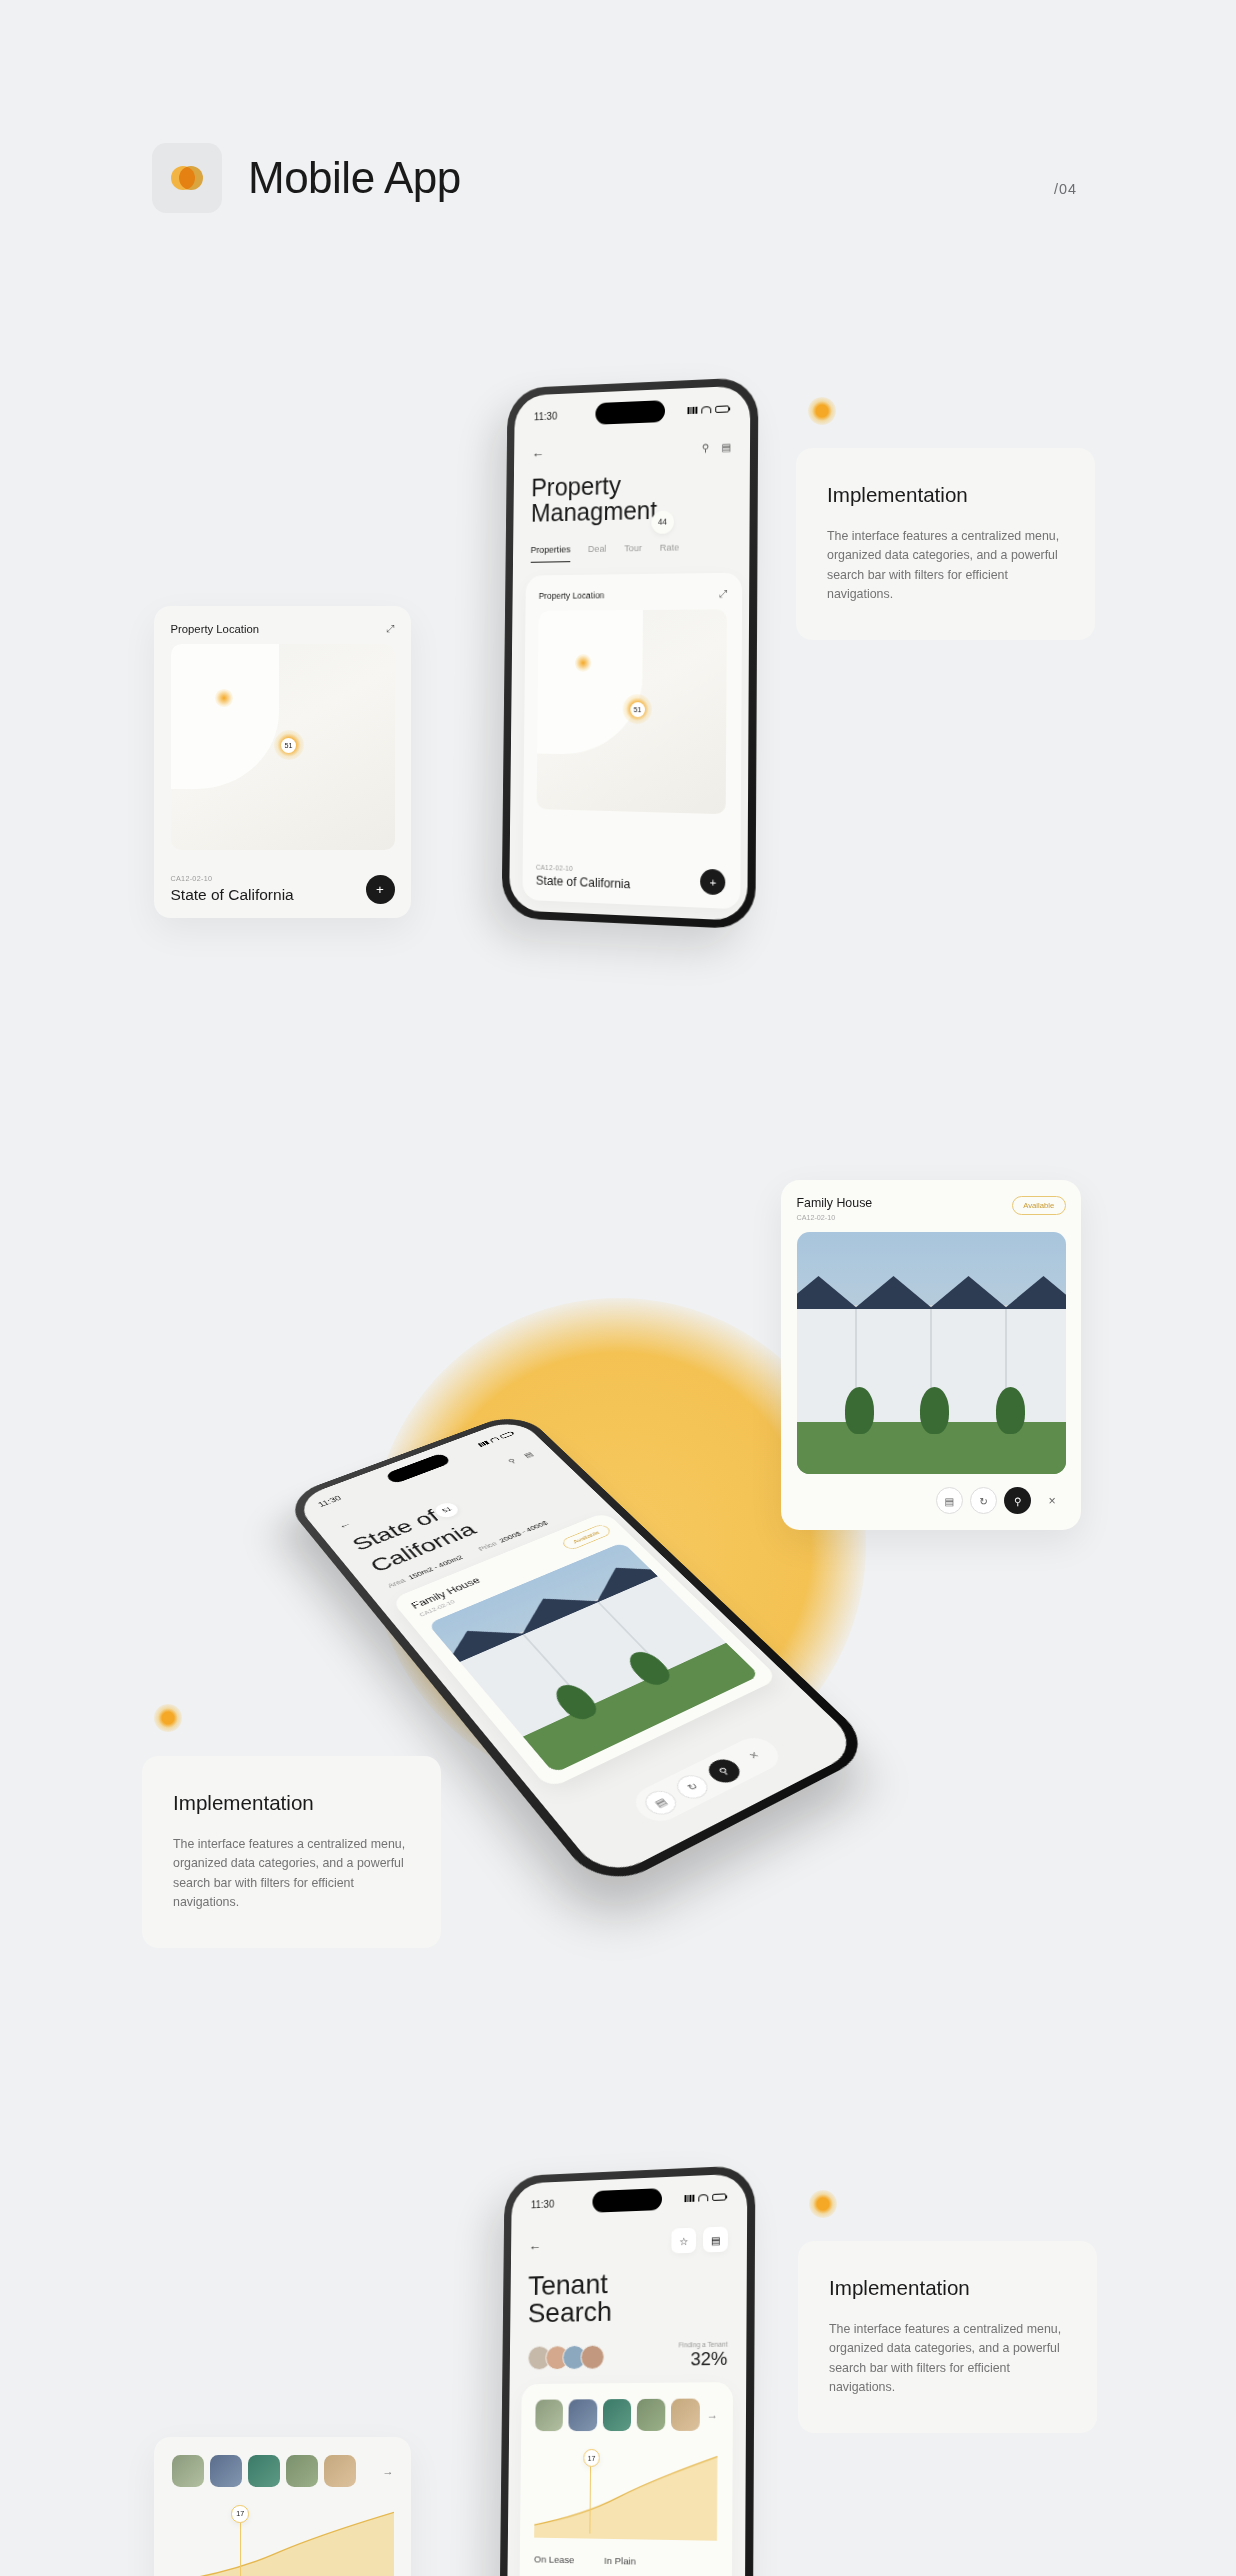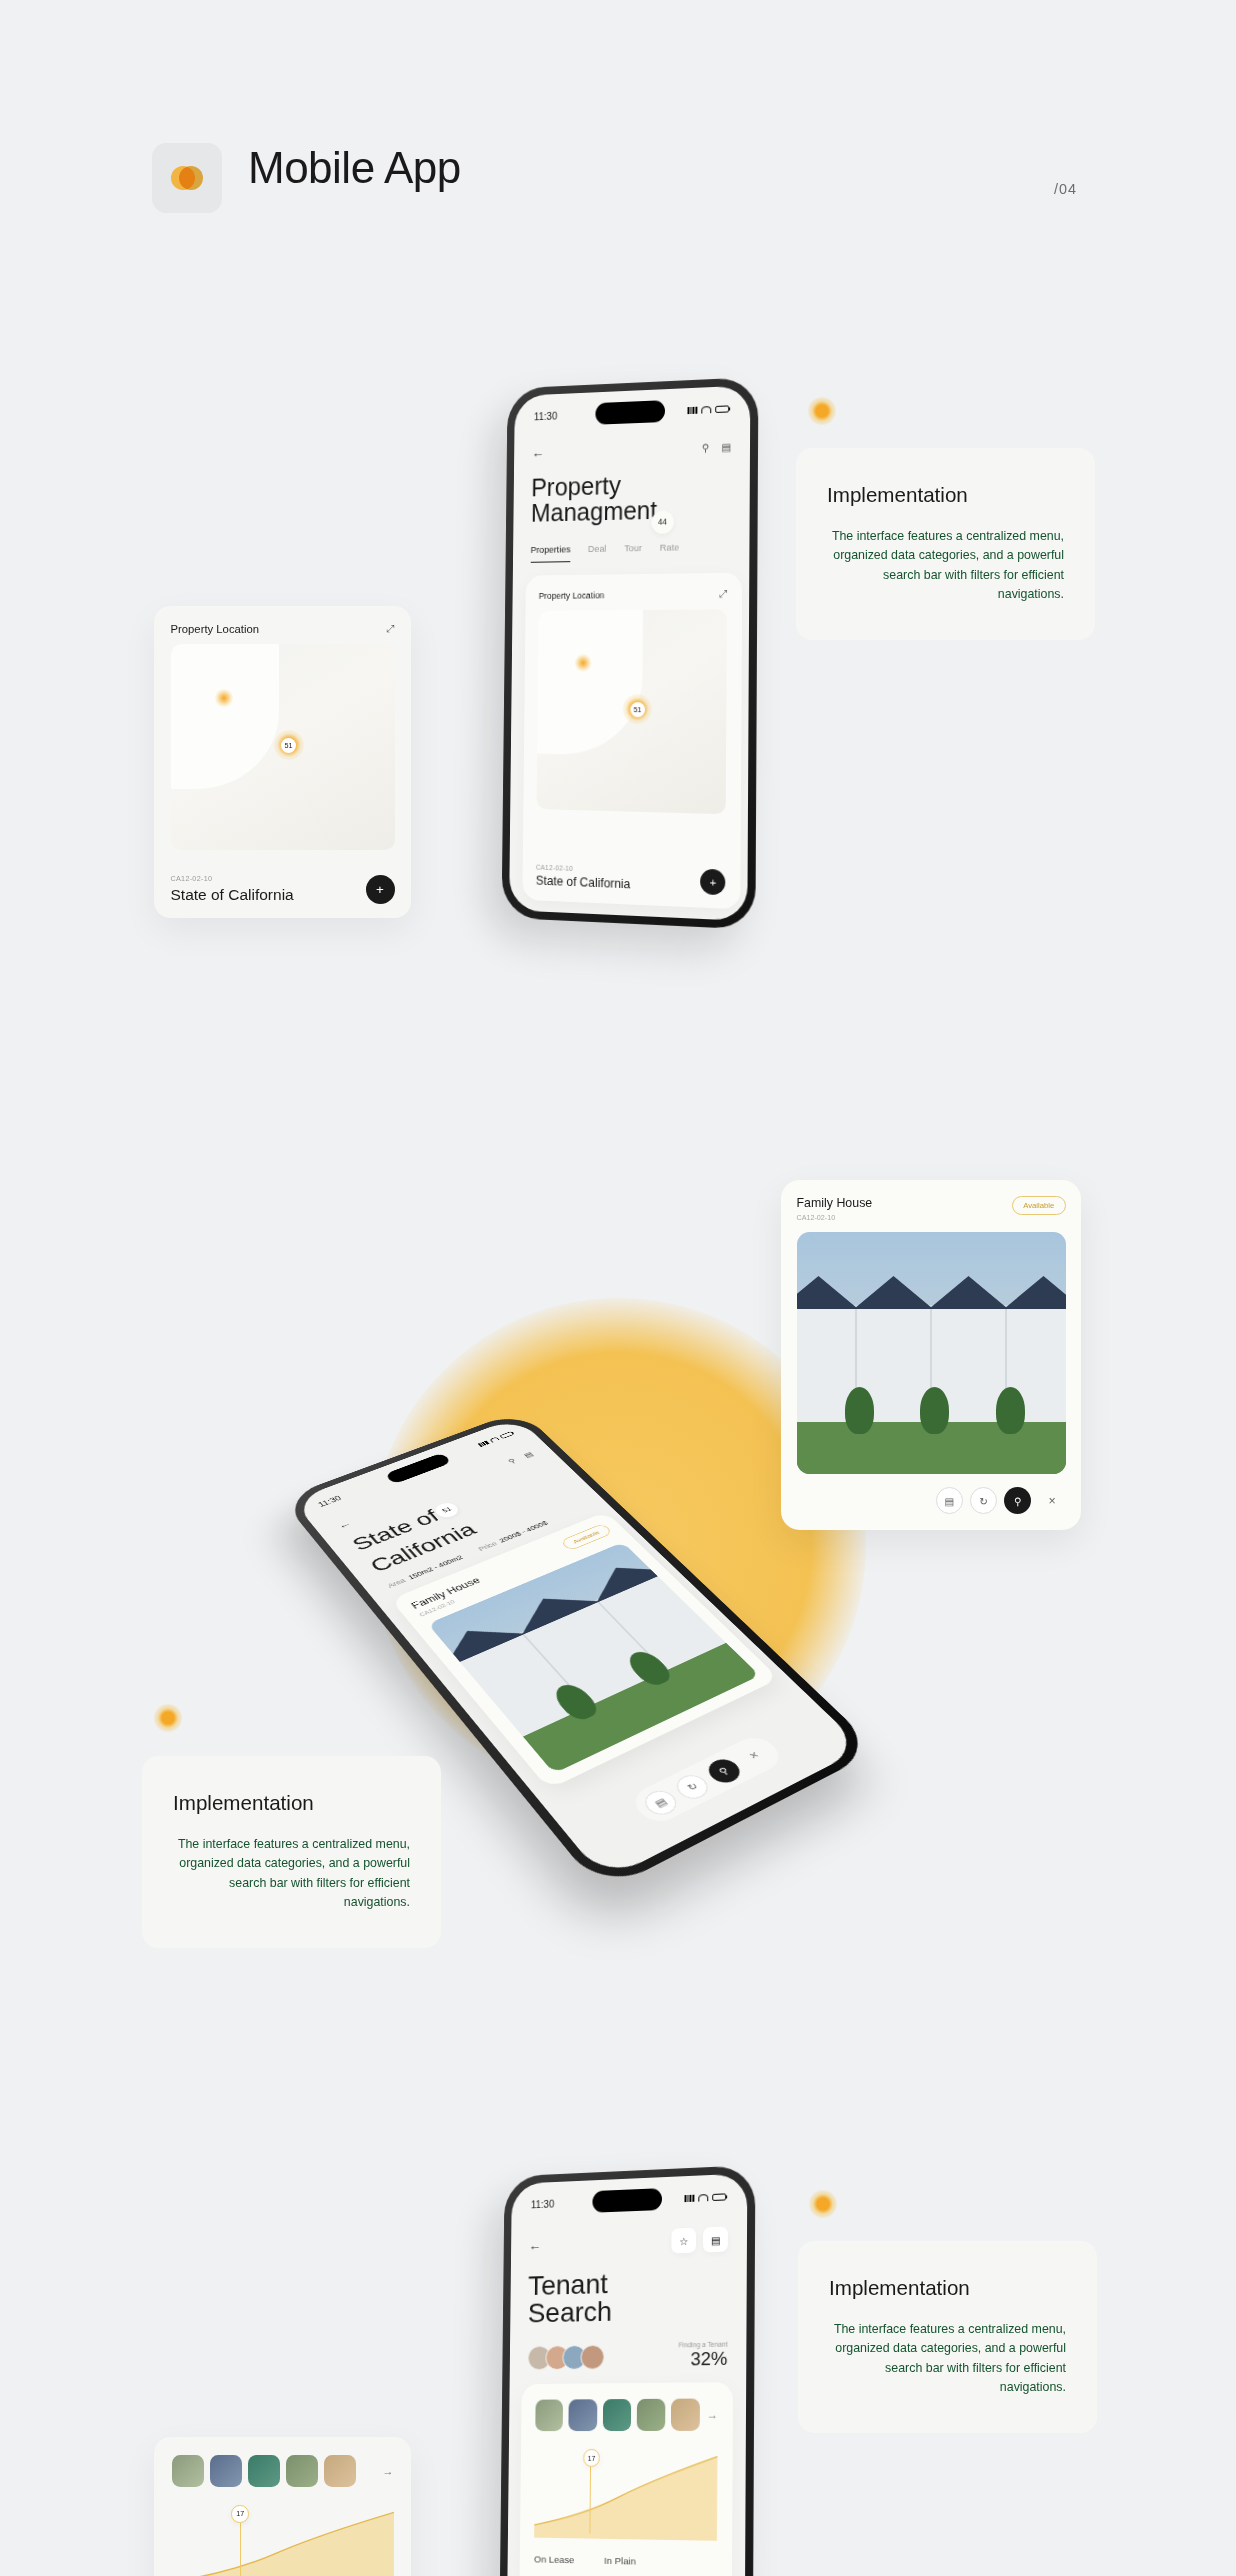--- a/index.html
+++ b/index.html
@@ -1,32 +1,32 @@
 <!DOCTYPE html>
 <html style="font-size:8.2px"><head>
 <meta charset="utf-8">
 <style>
 * { margin:0; padding:0; box-sizing:border-box; }
 body { background:#f0f1f2; font-family:-apple-system,BlinkMacSystemFont,"Segoe UI",sans-serif; color:#1a1a1a; width:1236px; }
 .canvas { width:1236px; height:2995px; position:relative; }
 
 
-.header { position:absolute; left:152px; top:143px; display:flex; gap:26px; }
+.header { position:absolute; left:152px; top:143px; display:flex; align-items:center; gap:26px; }
 .logo-box { width:70px; height:70px; background:#e6e7e9; border-radius:14.4px; display:flex; align-items:center; justify-content:center; }
 .logo-circles { position:relative; width:32px; height:32px; }
 .logo-circles::before,.logo-circles::after { content:""; position:absolute; width:24px; height:24px; border-radius:50%; top:4.1px; }
 .logo-circles::before { left:0; background:#f2b544; }
 .logo-circles::after { right:0; background:#f2b544; mix-blend-mode:multiply; }
 .page-title { font-size:44px; font-weight:300; letter-spacing:-0.5px; }
 .page-num { position:absolute; right:159px; top:181px; font-size:14.4px; color:#6b6d70; letter-spacing:1px; }
 
 
 .info { position:absolute; width:299px; background:#f6f6f5; border-radius:16.5px; padding:35px 31px; }
 .info-title { font-size:20.6px; font-weight:400; margin-bottom:19.6px; }
-.info-body { font-size:12.4px; line-height:1.58; color:#14532d; font-weight:300;text-align:right; }
+.info-body { font-size:12.4px; line-height:1.58; color:#737373; font-weight:300; }
 
 
 .deco { position:absolute; width:28px; height:28px; border-radius:50%; background:radial-gradient(circle,#f4a825 0%,#f4a825 30%,rgba(244,196,86,0.5) 50%,rgba(244,196,86,0) 78%); }
 
 
 .float-card { position:absolute; background:#f6f6f5; border-radius:16.5px; box-shadow:0 13px 36px rgba(0,0,0,0.06); }
 
 
 .card1 { left:154px; top:606px; width:257px; height:312px; padding:16.5px; }
 .c1-top { display:flex; justify-content:space-between; align-items:center; margin-bottom:9.3px; }

